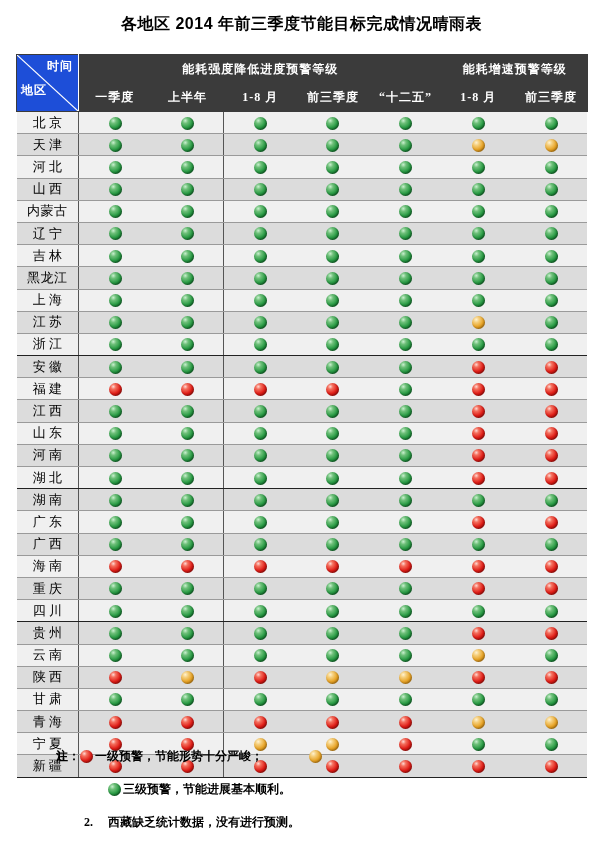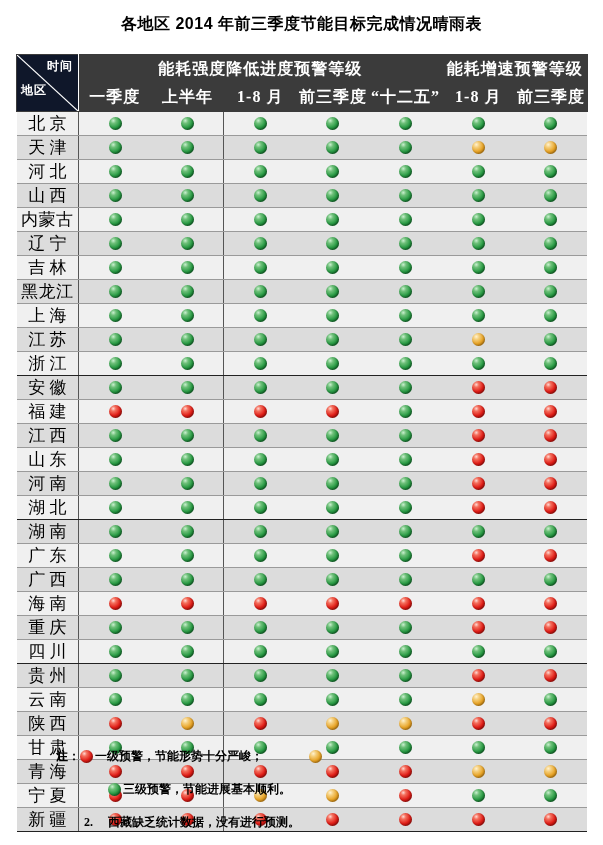--- a/index.html
+++ b/index.html
@@ -49,40 +49,40 @@
   col.c-region { width: 62px; }
   col.c-data   { width: 72.7px; }
 
   
   .hdr {
     background: #3b3b3b;
     color: #ffffff;
     font-weight: bold;
     text-align: center;
     vertical-align: middle;
-    font-size: 16px;
+    font-size: 12px;
     letter-spacing: 1px;
     border: 1px solid #3b3b3b;
   }
   .hdr-group {
     height: 28px;
     border-left: 1px solid #ffffff;
   }
   .hdr-sub {
     height: 27px;
     border-top: 1px solid #ffffff;
   }
   .hdr-sub.sep-left {
     border-left: 1px solid #ffffff;
   }
 
   
   .corner {
     position: relative;
-    background: #0f172a;
+    background: #1d4ed8;
     color: #ffffff;
     border: 1px solid #3b3b3b;
     border-right: 1px solid #ffffff;
     height: 55px;
     overflow: hidden;
   }
   .corner .diag {
     position: absolute;
     left: 0; top: 0;
     width: 100%; height: 100%;
@@ -104,21 +104,21 @@
     letter-spacing: 1px;
   }
 
   
   tr.datarow { height: 22.2px; }
   tr.datarow.odd  td { background: #f0f0f0; }
   tr.datarow.even td { background: #dcdcdc; }
 
   td.region {
     text-align: center;
-    font-size: 17px;
+    font-size: 13px;
     color: #000000;
     border-right: 1px solid #555555;
     border-bottom: 1px solid #9a9a9a;
     letter-spacing: 0px;
     white-space: nowrap;
   }
   td.region .r-inner {
     display: flex;
     justify-content: space-around;
     padding: 0 9px;

